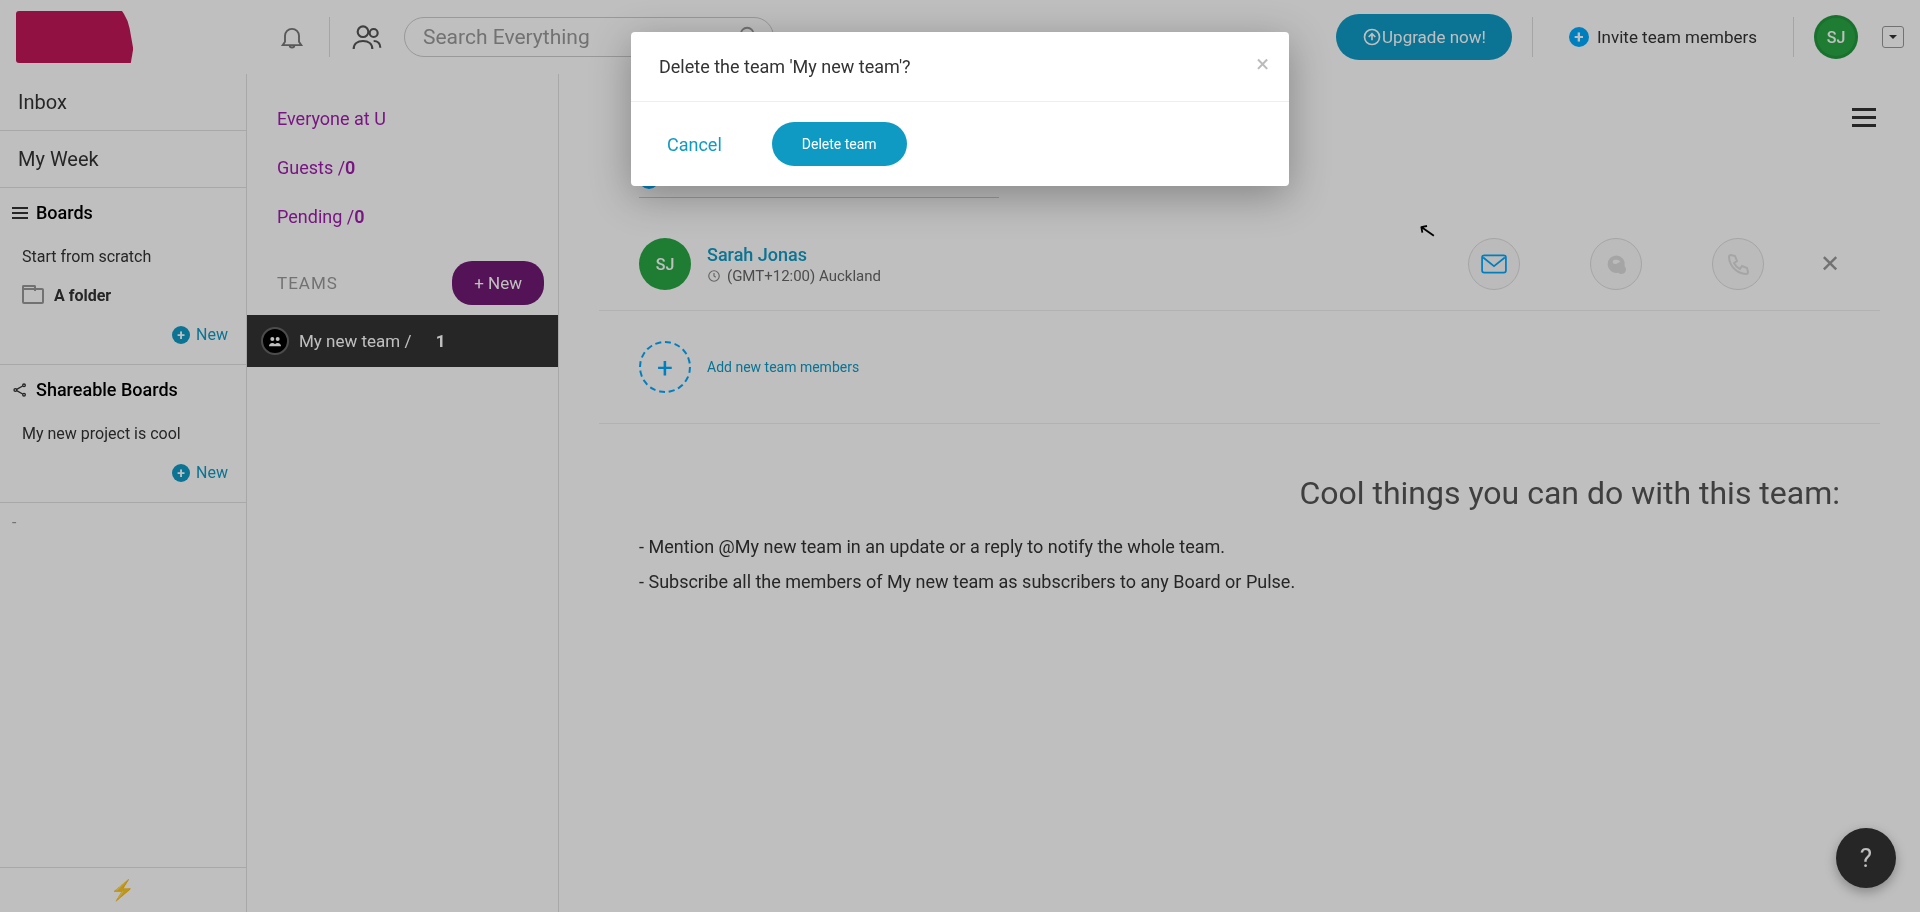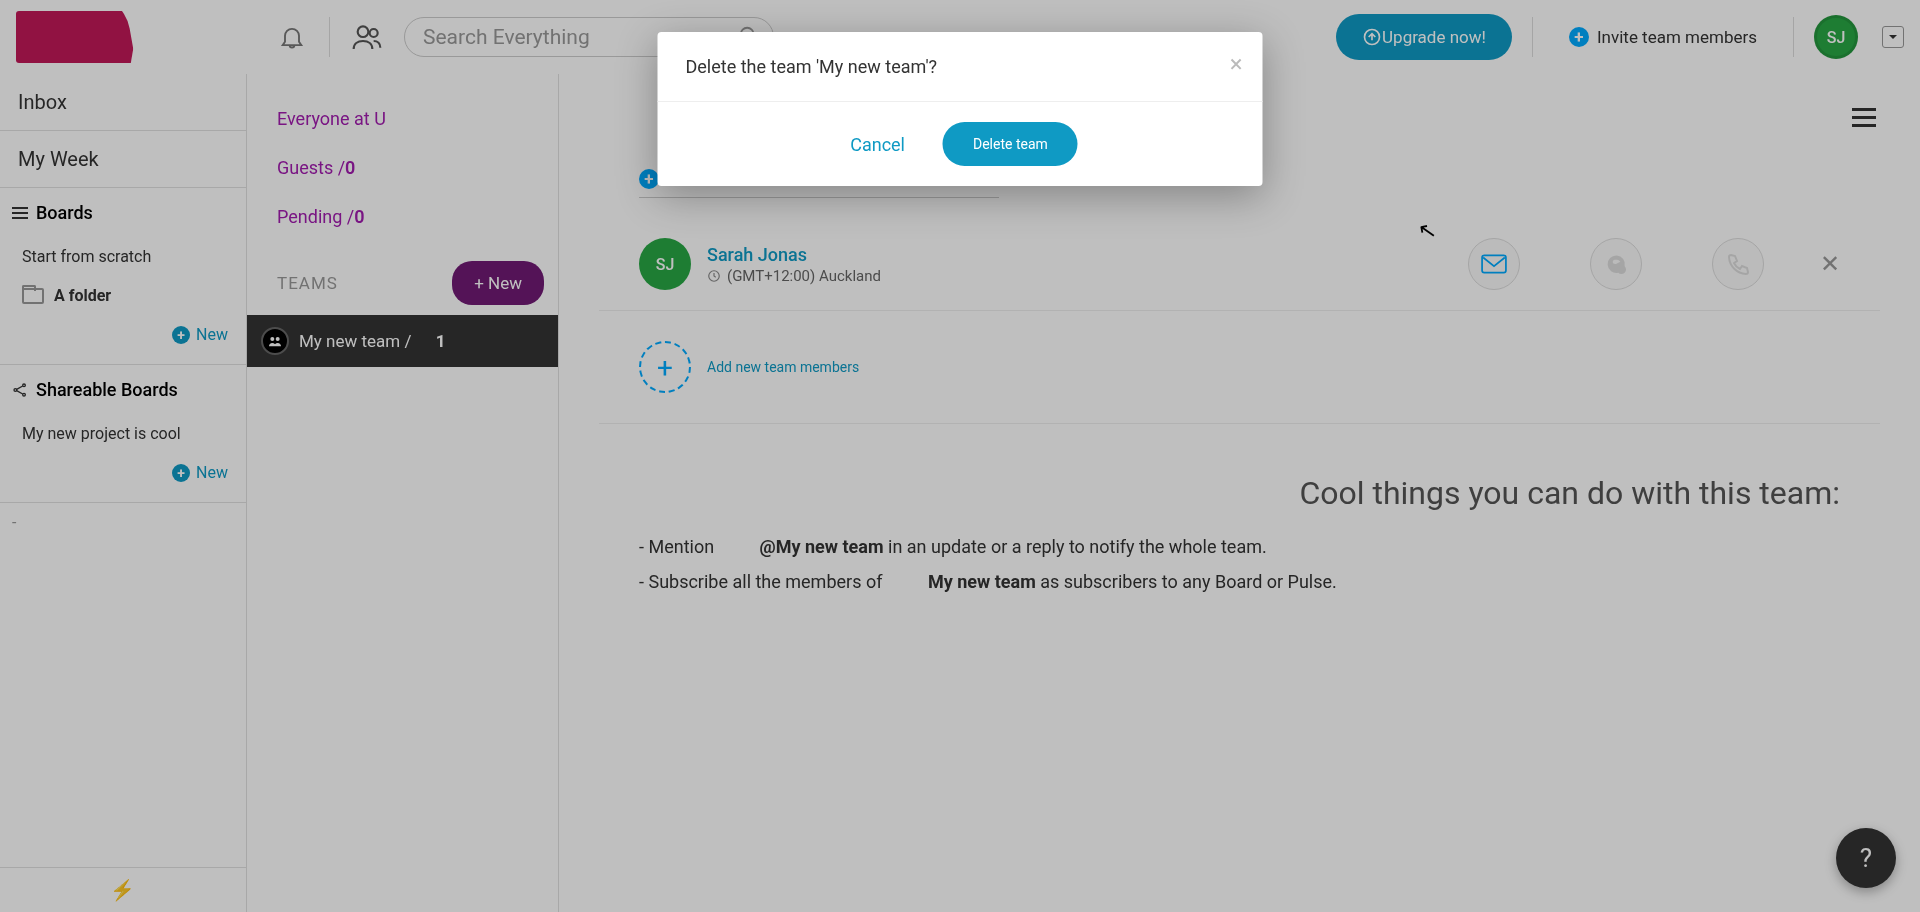--- a/index.html
+++ b/index.html
@@ -59,31 +59,31 @@
 .contact-icons { margin-left:auto; display:flex; gap:70px; align-items:center;}
 .ci { width:52px; height:52px; border-radius:50%; border:1px solid #ddd; display:flex; align-items:center; justify-content:center; color:#00aaff; background:#fafafa;}
 .ci.dim { color:#ccc;}
 .remove-x { font-size:24px; color:#999; margin-left:40px;}
 .add-members-row { display:flex; align-items:center; gap:16px; padding: 30px 40px; border-bottom:1px solid #eee;}
 .big-plus { width:52px; height:52px; border-radius:50%; border:2px dashed #00aaff; display:flex; align-items:center; justify-content:center; color:#00aaff; font-size:28px;}
 .add-members-label { color:#0f9ac4; font-size:14px;}
 .cool-section { padding: 50px 40px;}
 .cool-title { font-size:32px; color:#555; margin-bottom:24px;text-align:right;}
 .cool-line { font-size:18px; color:#333; margin-bottom:14px;}
-.cool-line b { font-weight:700;margin-left:41px;}
+.cool-line b { font-weight:400;}
 
 
 .help-bubble { position:absolute; bottom:24px; right:24px; width:60px; height:60px; border-radius:50%; background:#333; color:#fff; display:flex; align-items:center; justify-content:center; font-size:26px; box-shadow: 0 4px 12px rgba(0,0,0,0.3);}
 
 
 .overlay { position:absolute; inset:0; background:rgba(0,0,0,0.25); }
-.modal { position:absolute; top:32px; left:50%; transform:translateX(-50%); width:605px; background:#fff; border-radius:4px; box-shadow: 0 10px 40px rgba(0,0,0,0.3);}
+.modal { position:absolute; top:32px; left:50%; transform:translateX(-50%); width:658px; background:#fff; border-radius:4px; box-shadow: 0 10px 40px rgba(0,0,0,0.3);}
 .modal-body { padding: 24px 28px; font-size:18px; color:#333; position:relative;}
 .modal-close { position:absolute; top:18px; right:20px; font-size:24px; color:#bbb; cursor:pointer;}
-.modal-footer { border-top:1px solid #eee; padding:20px 28px; display:flex; justify-content:center; gap:30px; align-items:center;}
+.modal-footer { border-top:1px solid #eee; padding:20px 28px; display:flex; justify-content:flex-start; gap:42px; align-items:center;}
 .btn-cancel { color:#0f9ac4; font-size:18px; padding:10px 8px;}
 .btn-delete { background:#0f9ac4; color:#fff; font-size:14px; padding:14px 30px; border-radius:26px;}
 
 
 .cursor { position:absolute; top:218px; left:1418px; font-size:22px; color:#000; transform: rotate(-10deg); pointer-events:none;}
 
 svg { display:block; }
 </style>
 </head>
 <body>

